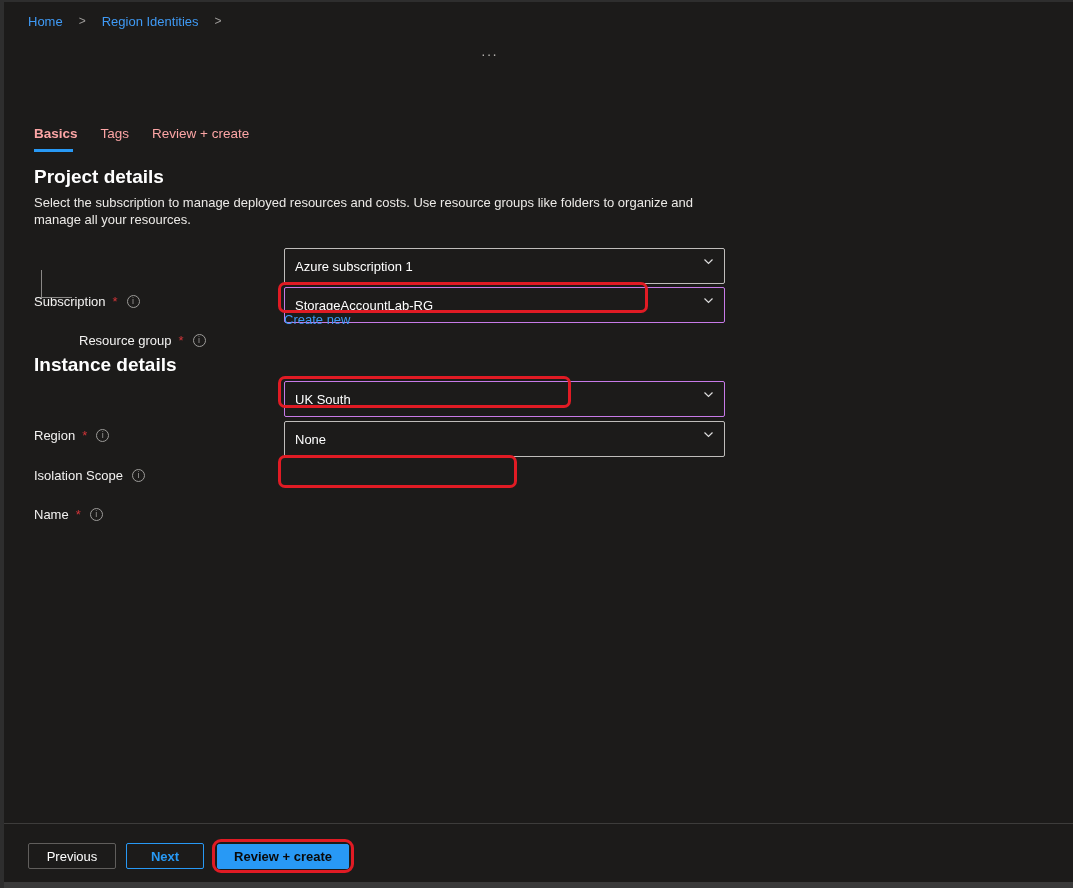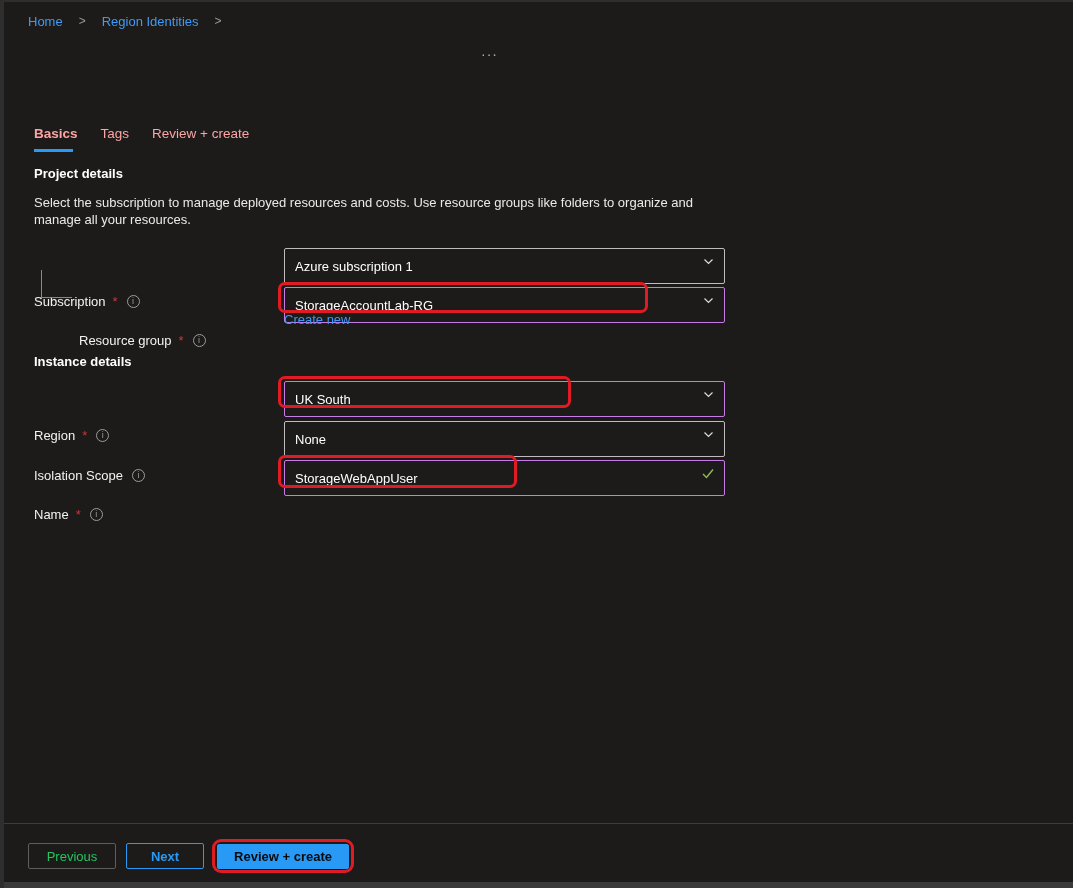--- a/index.html
+++ b/index.html
@@ -20,21 +20,21 @@
   .crumb-sep{color:#9d9b99;font-size:12px;}
   
   .page-title{position:absolute;left:23px;top:40px;font-size:21px;font-weight:bold;color:#ffffff;letter-spacing:.2px;}
   .title-ellipsis{position:absolute;left:477px;top:44px;color:#b3b0ad;font-size:14px;letter-spacing:1px;}
   
   .tabs{position:absolute;left:30px;top:124px;display:flex;gap:23px;font-size:13.5px;}
   .tab{color:#fca5a5;padding-bottom:8px;cursor:pointer;}
   .tab.active{font-weight:bold;}
   .tab-underline{position:absolute;left:30px;top:147px;width:39px;height:3px;background:#2899f5;}
   
-  .section-heading{position:absolute;font-size:13px;font-weight:bold;color:#ffffff;}
+  .section-heading{position:absolute;font-size:19px;font-weight:bold;color:#ffffff;}
   .sh-project{left:30px;top:164px;}
   .sh-instance{left:30px;top:352px;}
   .section-desc{position:absolute;left:30px;top:192px;width:665px;font-size:13px;line-height:17px;color:#eceae7;}
   
   .field-label{position:absolute;font-size:13px;color:#f3f2f1;display:flex;align-items:center;gap:6px;white-space:nowrap;margin-top:43px;}
   .req{color:#d13438;font-size:13px;margin-left:1px;}
   .info-icon{width:13px;height:13px;border:1px solid #9d9b99;border-radius:50%;color:#9d9b99;
     font-size:9px;line-height:11px;text-align:center;display:inline-block;font-style:normal;margin-left:3px;}
   .fieldbox{
     position:absolute;left:280px;width:441px;height:36px;
@@ -52,21 +52,21 @@
   
   .annotation{position:absolute;border:3px solid #e01b24;border-radius:7px;pointer-events:none;}
   .anno-rg{left:274px;top:280px;width:370px;height:31px;}
   .anno-region{left:274px;top:374px;width:293px;height:32px;}
   .anno-name{left:274px;top:453px;width:239px;height:33px;}
   .anno-review{left:208px;top:837px;width:142px;height:34px;border-radius:9px;}
   
   .footer-sep{position:absolute;left:0;top:821px;width:1073px;height:1px;background:#3d3c3b;}
   .btn{position:absolute;top:841px;height:26px;border-radius:2px;font-size:13px;
     display:flex;align-items:center;justify-content:center;cursor:pointer;font-family:inherit;}
-  .btn-previous{left:24px;width:88px;background:transparent;border:1px solid #605e5c;color:#22c55e;}
+  .btn-previous{left:24px;width:88px;background:transparent;border:1px solid #605e5c;color:#ffffff;}
   .btn-next{left:122px;width:78px;background:transparent;border:1px solid #2899f5;color:#2899f5;font-weight:bold;}
   .btn-review{left:213px;top:842px;width:132px;height:25px;background:#2899f5;border:1px solid #2899f5;color:#0a0a0a;font-weight:600;}
   .bottom-strip{position:absolute;left:-4px;bottom:0;width:1077px;height:6px;background:#3a3a3a;}
 </style>
 </head>
 <body>
 
 <div class="page">
 
   <div class="breadcrumb">
@@ -147,28 +147,20 @@
           <path d="M2.5 4.5l4 4 4-4" stroke="#dcdcdc" stroke-width="1.2" fill="none"></path>
         </svg>
     </span>
   </div>
 
   <div class="field-label" style="left:30px;top:462px;">
     <span>Name</span>
     <span class="req">*</span>
     <i class="info-icon">i</i>
   </div>
-  <div class="fieldbox violet" style="top:458px;">
-    <span>StorageWebAppUser</span>
-    <span class="check">
-      <svg width="14" height="13" viewBox="0 0 14 13">
-          <path d="M2 7l3.5 3.5L12 2.5" stroke="#8ebc54" stroke-width="1.4" fill="none"></path>
-        </svg>
-    </span>
-  </div>
 
   <div class="annotation anno-rg"></div>
   <div class="annotation anno-region"></div>
   <div class="annotation anno-name"></div>
   <div class="annotation anno-review"></div>
 
   <div class="footer-sep"></div>
   <button class="btn btn-previous">Previous</button>
   <button class="btn btn-next">Next</button>
   <button class="btn btn-review">Review + create</button>

